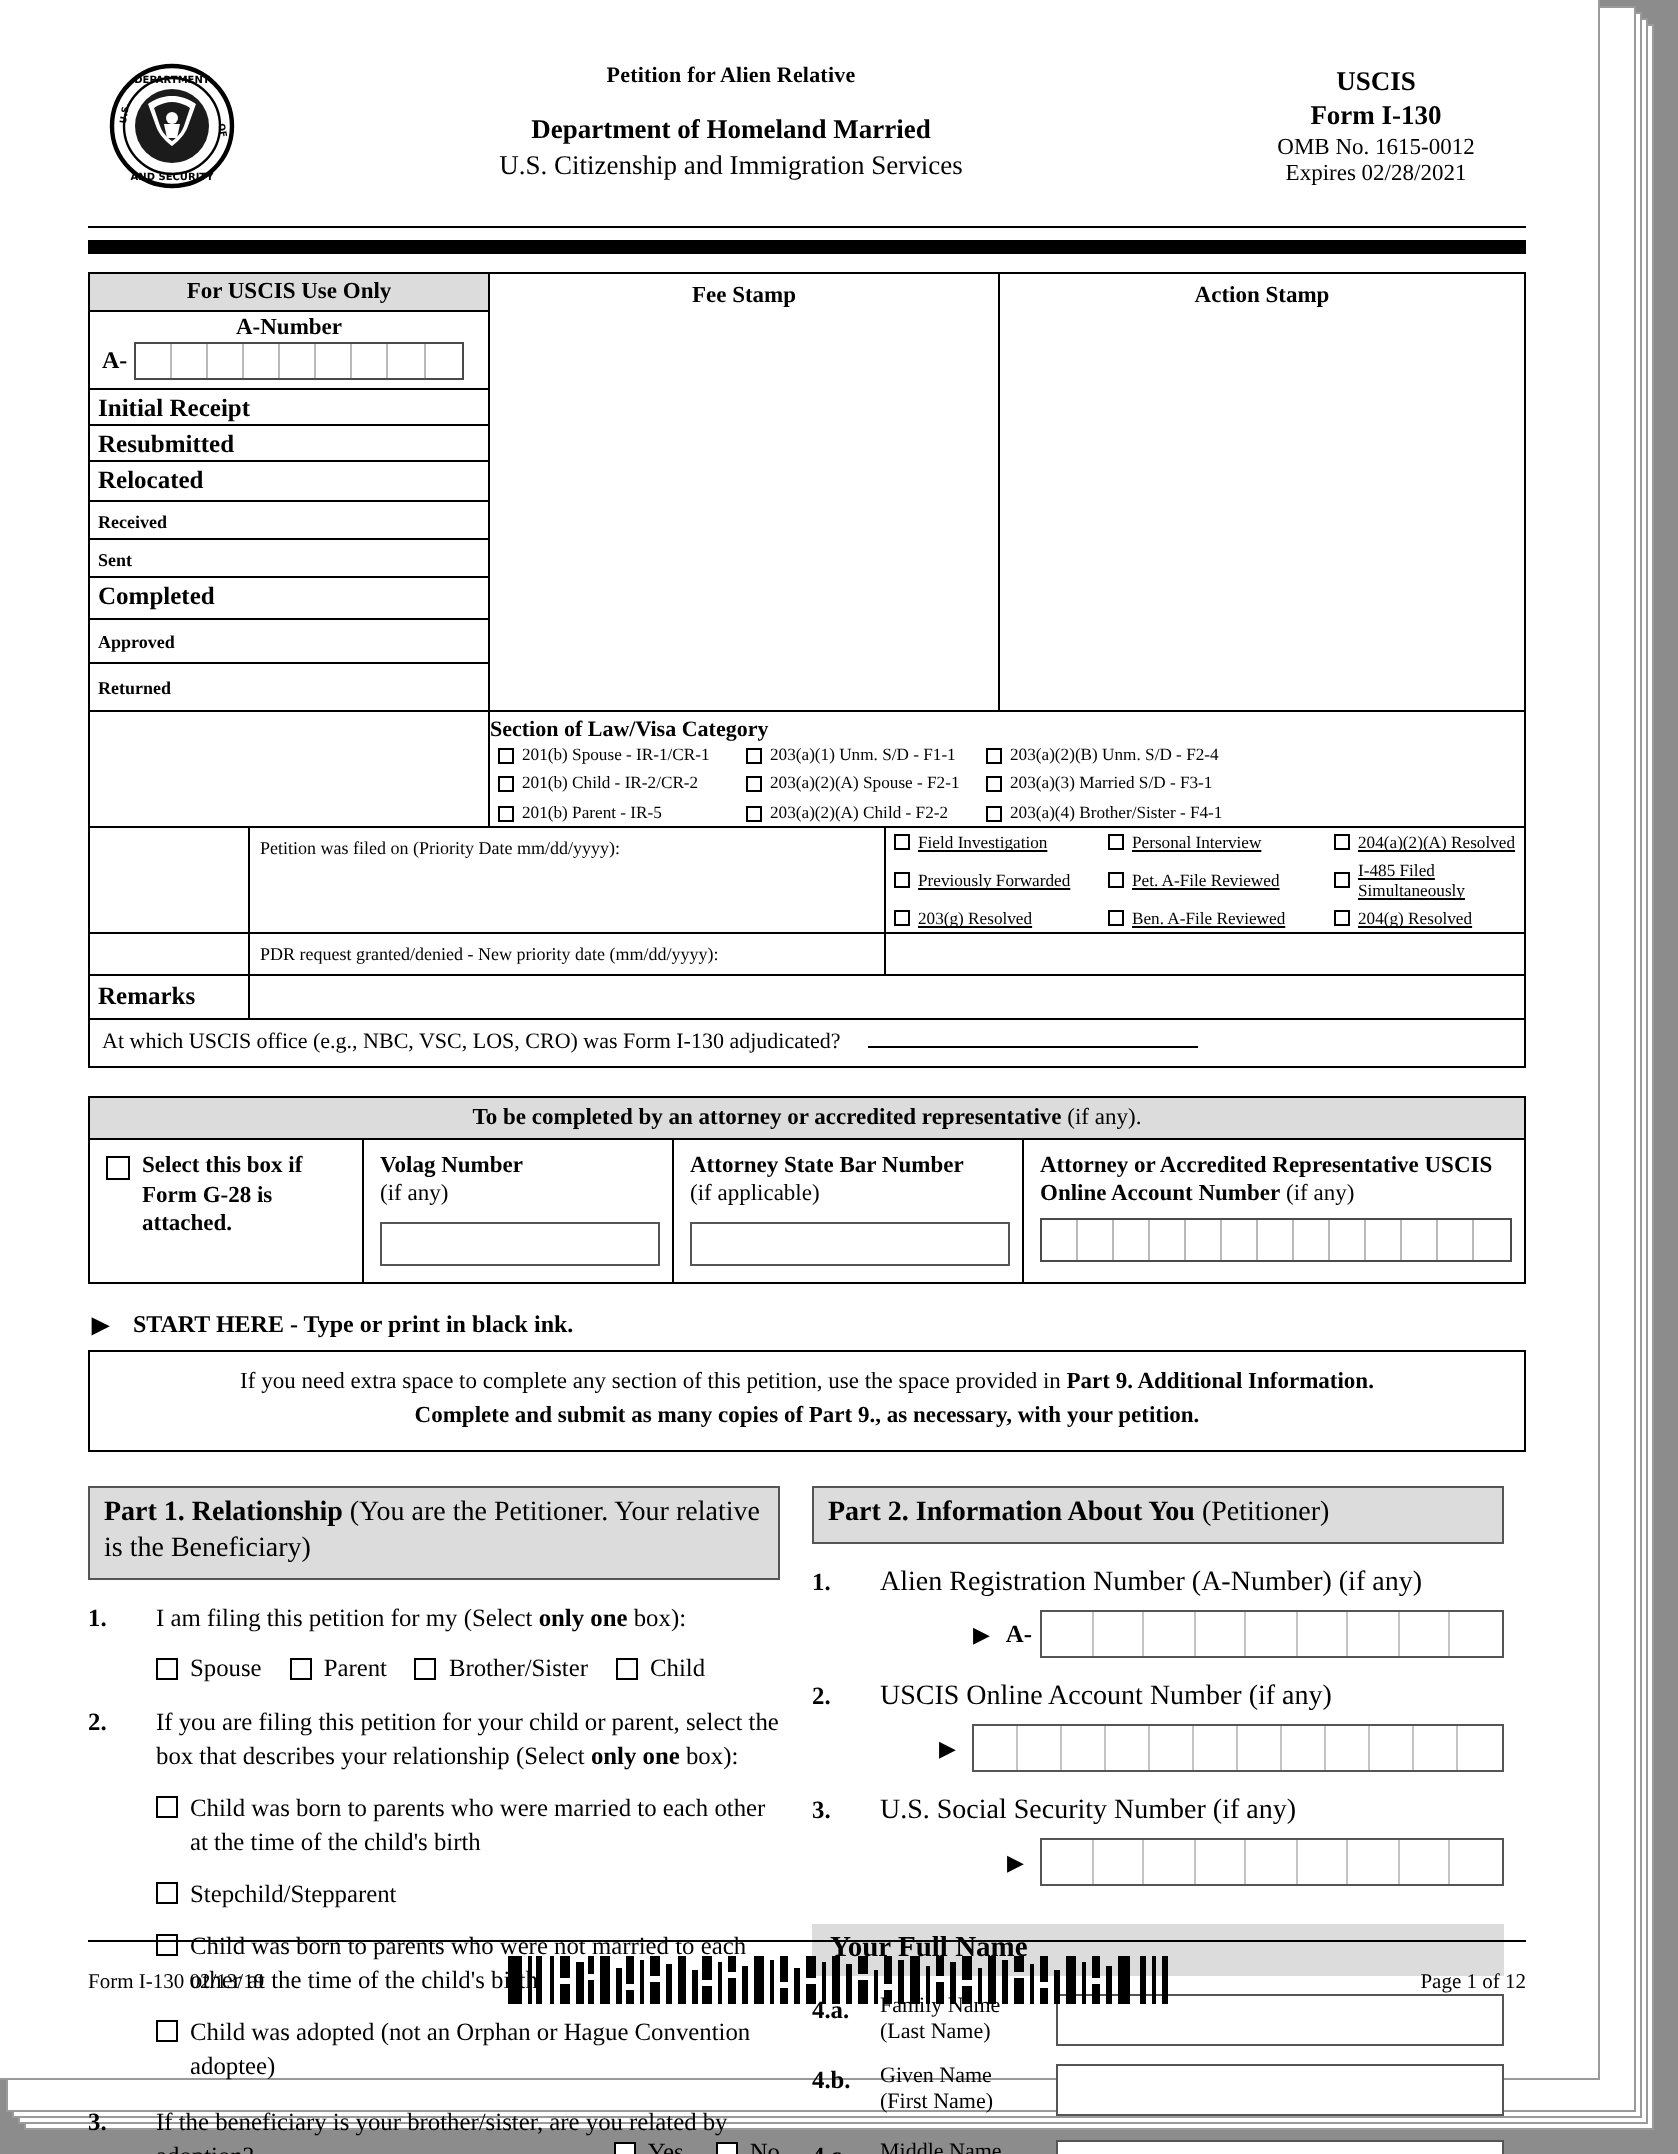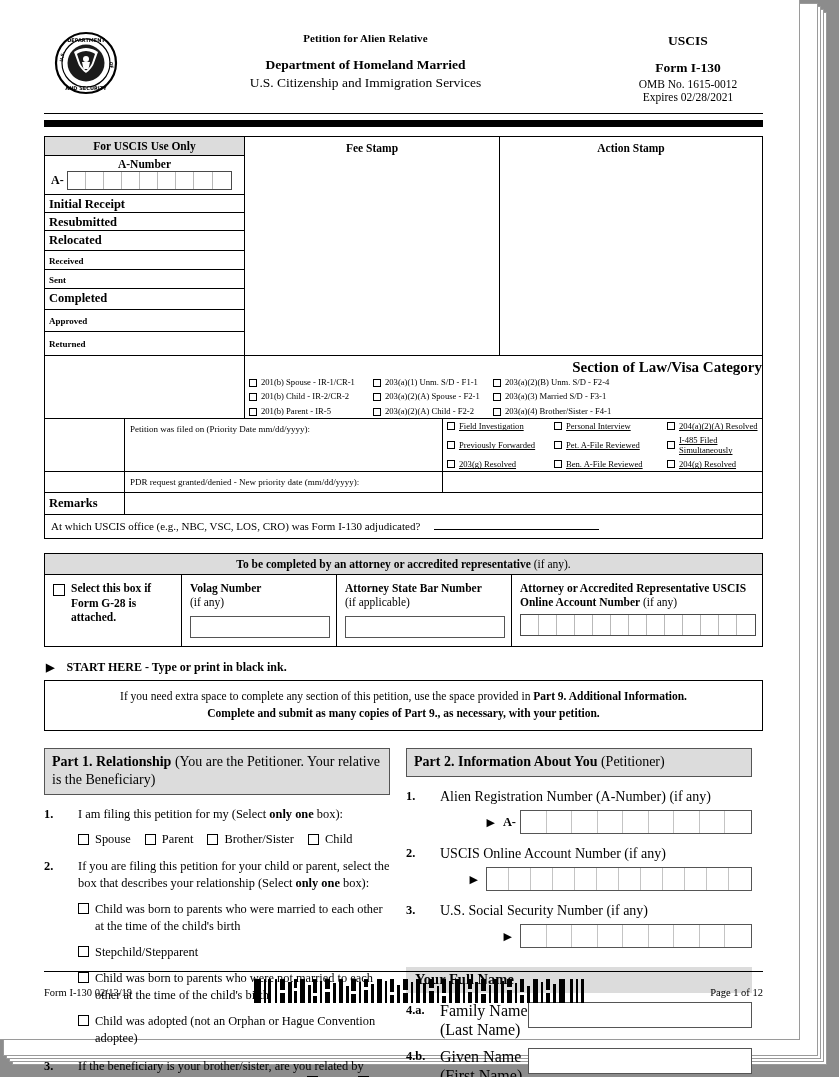--- a/index.html
+++ b/index.html
@@ -28,21 +28,21 @@
 
   
   .hdr { display:flex; align-items:flex-start; height:82px; }
   .seal { width:64px; height:64px; flex:0 0 64px; margin-left:10px; margin-top:3px; }
   .hdr-mid { flex:1; text-align:center; padding-top:4px; }
   .t1 { font-weight:bold; font-size:11px; letter-spacing:.1px; }
   .t2 { font-weight:bold; font-size:13.5px; margin-top:13px; }
   .t3 { font-size:13.5px; margin-top:2px; }
   .hdr-right { width:150px; flex:0 0 150px; text-align:center; padding-top:5px; }
   .hr1 { font-weight:bold; font-size:13.5px; }
-  .hr2 { font-weight:bold; font-size:13.5px; margin-top:11px; }
+  .hr2 { font-weight:bold; font-size:13.5px; margin-top:1px; }
   .hr3 { font-size:11.5px; margin-top:2px; }
   .hr4 { font-size:11.5px; margin-top:1px; }
   .blackbar { height:7px; background:#000; margin-top:4px; border-top:1px solid #000; }
   .blackbar-wrap { border-top:1.5px solid #000; margin-top:3px; padding-top:2px; }
 
   
   .shade { background:#dcdcdc; }
   .b { font-weight:bold; }
 
   
@@ -57,21 +57,21 @@
   .anum-row { display:flex; align-items:center; padding:0 4px 4px 6px; }
   .anum-lbl { font-weight:bold; font-size:12px; margin-right:3px; }
   .cells { display:flex; border:1.5px solid #4a4a4a; background:#fff; }
   .cells > i { display:block; border-right:1px solid #b9b9b9; height:100%; }
   .cells > i:last-child { border-right:none; }
   .rowlbl { border-top:1.5px solid #000; padding:2px 0 2px 4px; }
   .rowlbl.big { font-weight:bold; font-size:12.5px; }
   .rowlbl.small { font-weight:bold; font-size:9px; }
   .stamp-hd { font-weight:bold; font-size:11.5px; text-align:center; padding:5px 0; }
 
-  .lawhd { font-weight:bold; font-size:15px; text-align:right; padding:3px 0 2px; }
+  .lawhd { font-weight:bold; font-size:11px; text-align:left; padding:3px 0 2px; }
   .lawgrid { padding:0 2px 2px 4px; }
   .lawline { display:flex; }
   .lawcell { display:flex; align-items:center; font-size:8.6px; line-height:1.1; }
   .lawcell.c1 { width:124px; }
   .lawcell.c2 { width:120px; }
   .lawcell.c3 { flex:1; }
   .cb { display:inline-block; border:1px solid #000; background:#fff; flex:0 0 auto; }
   .cb8 { width:8px; height:8px; margin-right:4px; }
   .cb11 { width:11px; height:11px; margin-right:6px; }
   .cb12 { width:12px; height:12px; margin-right:6px; }
@@ -136,21 +136,21 @@
   .arrow { font-size:11px; margin-right:8px; }
   .aprefix { font-weight:bold; font-size:12.4px; margin-right:4px; }
   .bigcells { display:flex; border:1.5px solid #555; height:24px; background:#fff; }
   .bigcells > i { border-right:1px solid #c4c4c4; }
   .bigcells > i:last-child { border-right:none; }
 
   .sechd { background:#dcdcdc; font-weight:bold; font-size:14.5px;
            padding:4px 9px 5px; margin-top:19px; }
   .nmrow { display:flex; align-items:flex-start; margin-top:9px; }
   .nmn { width:34px; flex:0 0 34px; font-weight:bold; font-size:12.4px; padding-top:1px; }
-  .nml { width:88px; flex:0 0 88px; font-size:16px; line-height:1.16; }
+  .nml { width:88px; flex:0 0 88px; font-size:11px; line-height:1.16; }
   .nmbox { flex:1; border:1.5px solid #555; height:26px; background:#fff; }
 
   
   .foot { position:absolute; left:44px; right:36px; bottom:34px; }
   .footline { border-top:1.5px solid #000; }
   .footrow { display:flex; align-items:center; margin-top:7px; font-size:10.5px; }
   .fl { width:180px; flex:0 0 180px; }
   .fc { flex:1; text-align:center; }
   .fr { width:120px; flex:0 0 120px; text-align:right; }
   .barcode { display:inline-block; height:24px; }

